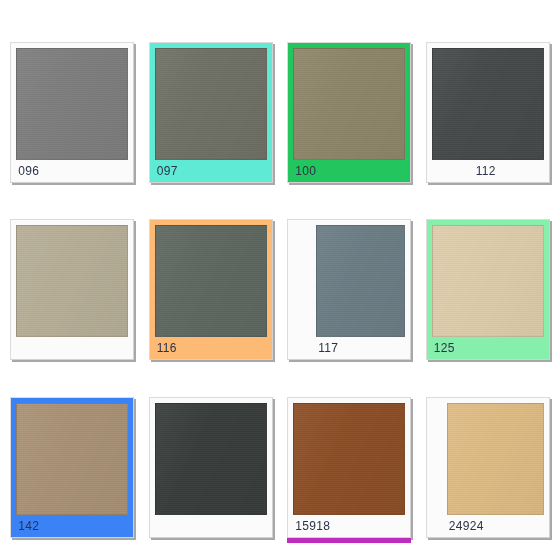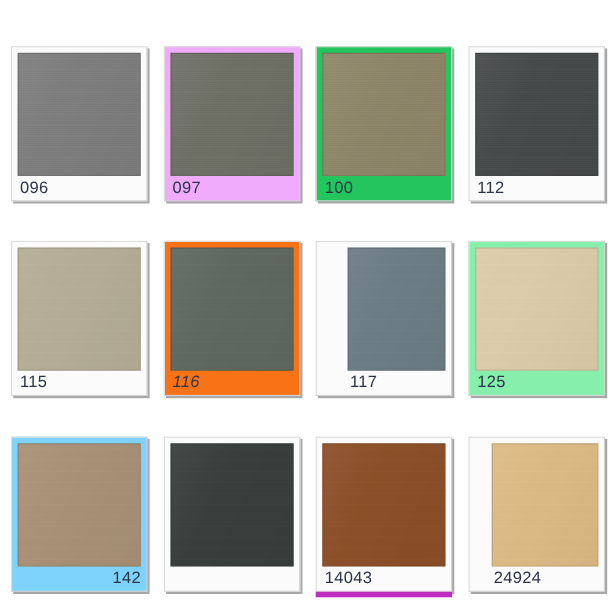--- a/index.html
+++ b/index.html
@@ -57,21 +57,21 @@
     background-image:
       linear-gradient(115deg, rgba(255,255,255,0.055) 0%, rgba(255,255,255,0) 38%, rgba(0,0,0,0.035) 100%),
       repeating-linear-gradient(0deg, rgba(0,0,0,0.018) 0px, rgba(0,0,0,0.018) 1px, rgba(255,255,255,0.018) 1px, rgba(255,255,255,0.018) 2px);
   }
 
   .swatch-card .card-label {
     box-sizing: border-box;
     height: 22px;
     line-height: 22px;
     padding-left: 2px;
-    font-size: 15px;
+    font-size: 12px;
     color: #2b3348;
     letter-spacing: 0.3px;
     white-space: nowrap;
     overflow: hidden;
   }
 
   .swatch-card .selection-bar {
     position: absolute;
     left: -1px;
     right: -1px;
@@ -88,78 +88,77 @@
 </head>
 <body style="background: rgb(255, 255, 255);">
 
 <div id="swatch-grid" style="grid-template-columns: repeat(4, 1fr); grid-template-rows: repeat(3, 1fr);">
     <div class="swatch-card" style="background: rgb(251, 251, 251);">
       <div class="chip-wrap">
         <div class="chip" style="background-color: rgb(125, 125, 125);"></div>
       </div>
       <div class="card-label" style="color: rgb(43, 51, 72);">096</div>
     </div>
-    <div class="swatch-card" style="background: #f0abfc;">
+    <div class="swatch-card" style="background: #5eead4;">
       <div class="chip-wrap">
         <div class="chip" style="background-color: rgb(110, 112, 101);"></div>
       </div>
       <div class="card-label" style="color: rgb(43, 51, 72);">097</div>
     </div>
     <div class="swatch-card" style="background: #22c55e;">
       <div class="chip-wrap">
         <div class="chip" style="background-color: rgb(141, 134, 105);"></div>
       </div>
       <div class="card-label" style="color: rgb(43, 51, 72);">100</div>
     </div>
     <div class="swatch-card" style="background: rgb(251, 251, 251);">
       <div class="chip-wrap">
         <div class="chip" style="background-color: rgb(70, 73, 74);"></div>
       </div>
-      <div class="card-label" style="color: rgb(43, 51, 72);">112</div>
+      <div class="card-label" style="color: rgb(43, 51, 72); margin-left: 42px;">112</div>
     </div>
     <div class="swatch-card" style="background: rgb(251, 251, 251);">
       <div class="chip-wrap">
         <div class="chip" style="background-color: rgb(182, 173, 150);"></div>
       </div>
-      <div class="card-label" style="color: rgb(43, 51, 72);">115</div>
     </div>
-    <div class="swatch-card" style="background: #f97316; font-style: italic;">
+    <div class="swatch-card" style="background: #fdba74;">
       <div class="chip-wrap">
         <div class="chip" style="background-color: rgb(94, 103, 96);"></div>
       </div>
       <div class="card-label" style="color: rgb(43, 51, 72);">116</div>
     </div>
     <div class="swatch-card" style="background: rgb(251, 251, 251); padding-left: 28px;">
       <div class="chip-wrap">
         <div class="chip" style="background-color: rgb(108, 124, 133);"></div>
       </div>
       <div class="card-label" style="color: rgb(43, 51, 72);">117</div>
     </div>
     <div class="swatch-card" style="background: #86efac;">
       <div class="chip-wrap">
         <div class="chip" style="background-color: rgb(221, 204, 170);"></div>
       </div>
       <div class="card-label" style="color: rgb(43, 51, 72);">125</div>
     </div>
-    <div class="swatch-card" style="background: #7dd3fc; text-align: right;">
+    <div class="swatch-card" style="background: #3b82f6;">
       <div class="chip-wrap">
         <div class="chip" style="background-color: rgb(168, 145, 117);"></div>
       </div>
       <div class="card-label" style="color: rgb(43, 51, 72);">142</div>
     </div>
     <div class="swatch-card" style="background: rgb(251, 251, 251);">
       <div class="chip-wrap">
         <div class="chip" style="background-color: rgb(56, 61, 60);"></div>
       </div>
     </div>
     <div class="swatch-card is-selected" style="background: rgb(251, 251, 251);">
       <div class="chip-wrap">
         <div class="chip" style="background-color: rgb(140, 79, 39);"></div>
       </div>
-      <div class="card-label" style="color: rgb(43, 51, 72);">14043</div>
+      <div class="card-label" style="color: rgb(43, 51, 72);">15918</div>
       <div class="selection-bar" style="background: rgb(191, 44, 192);"></div>
     </div>
     <div class="swatch-card" style="background: rgb(251, 251, 251); padding-left: 20px;">
       <div class="chip-wrap">
         <div class="chip" style="background-color: rgb(221, 187, 132);"></div>
       </div>
       <div class="card-label" style="color: rgb(43, 51, 72);">24924</div>
     </div>
   </div>
 

